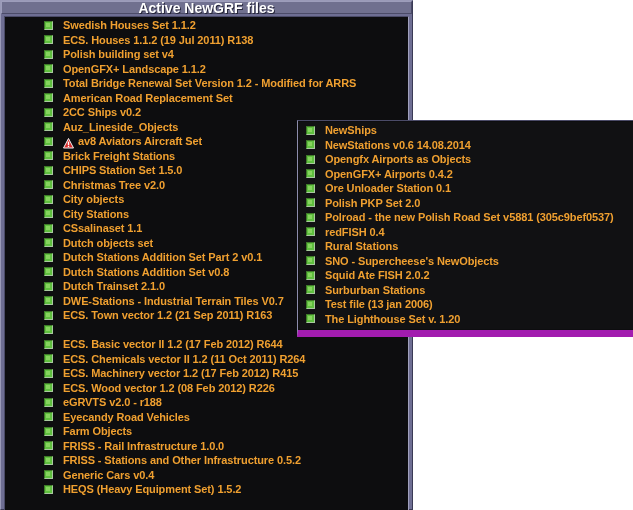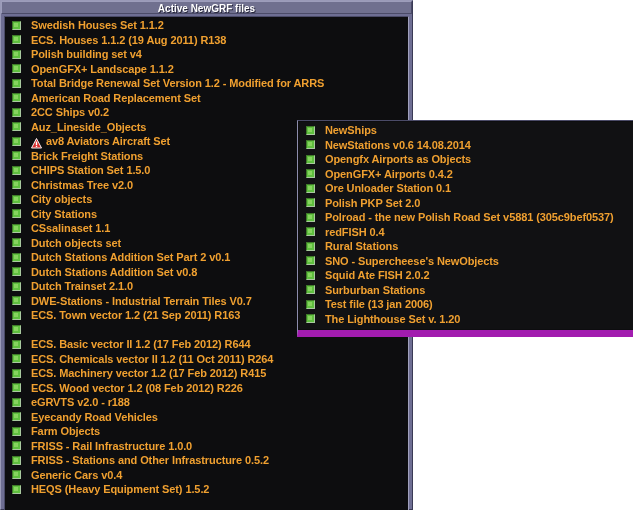--- a/index.html
+++ b/index.html
@@ -41,41 +41,42 @@
     border-right: 1px solid #4b4b68;
     border-bottom: 1px solid #4b4b68;
     box-sizing: border-box;
   }
   .titlebar-text {
     position: absolute;
     left: 0;
     right: 0;
     top: 1px;
     text-align: center;
-    font-size: 10px;
+    font-size: 14px;
     font-weight: bold;
     color: #ffffff;
     text-shadow: 1px 1px 0 #26263a;
     letter-spacing: 0px;
     line-height: 11px;
     white-space: nowrap;
   }
 
   .list-frame {
     position: absolute;
     left: 3px;
     top: 15px;
     right: 3px;
     bottom: -2px;
     border-left: 1px solid #4b4b68;
     border-top: 1px solid #4b4b68;
     border-right: 1px solid #a0a0bd;
     background: #0d0d0f;
     overflow: hidden;
     box-sizing: border-box;
+    padding-left: 32px;
   }
 
   
   #window-second {
     left: 297px;
     top: 120px;
     width: 336px;
     height: 217px;
     background: #0d0d0f;
     border-left: 1px solid #8c8cab;
@@ -149,21 +150,21 @@
     <div class="titlebar-text">Active NewGRF files</div>
   </div>
   <div class="list-frame">
     <div class="grf-list" id="main-list">
         <div class="grf-row">
           <span class="checkbox"></span>
           <span class="grf-label">Swedish Houses Set 1.1.2</span>
         </div>
         <div class="grf-row">
           <span class="checkbox"></span>
-          <span class="grf-label">ECS. Houses 1.1.2 (19 Aug 2011) R138</span>
+          <span class="grf-label">ECS. Houses 1.1.2 (19 Jul 2011) R138</span>
         </div>
         <div class="grf-row">
           <span class="checkbox"></span>
           <span class="grf-label">Polish building set v4</span>
         </div>
         <div class="grf-row">
           <span class="checkbox"></span>
           <span class="grf-label">OpenGFX+ Landscape 1.1.2</span>
         </div>
         <div class="grf-row">

